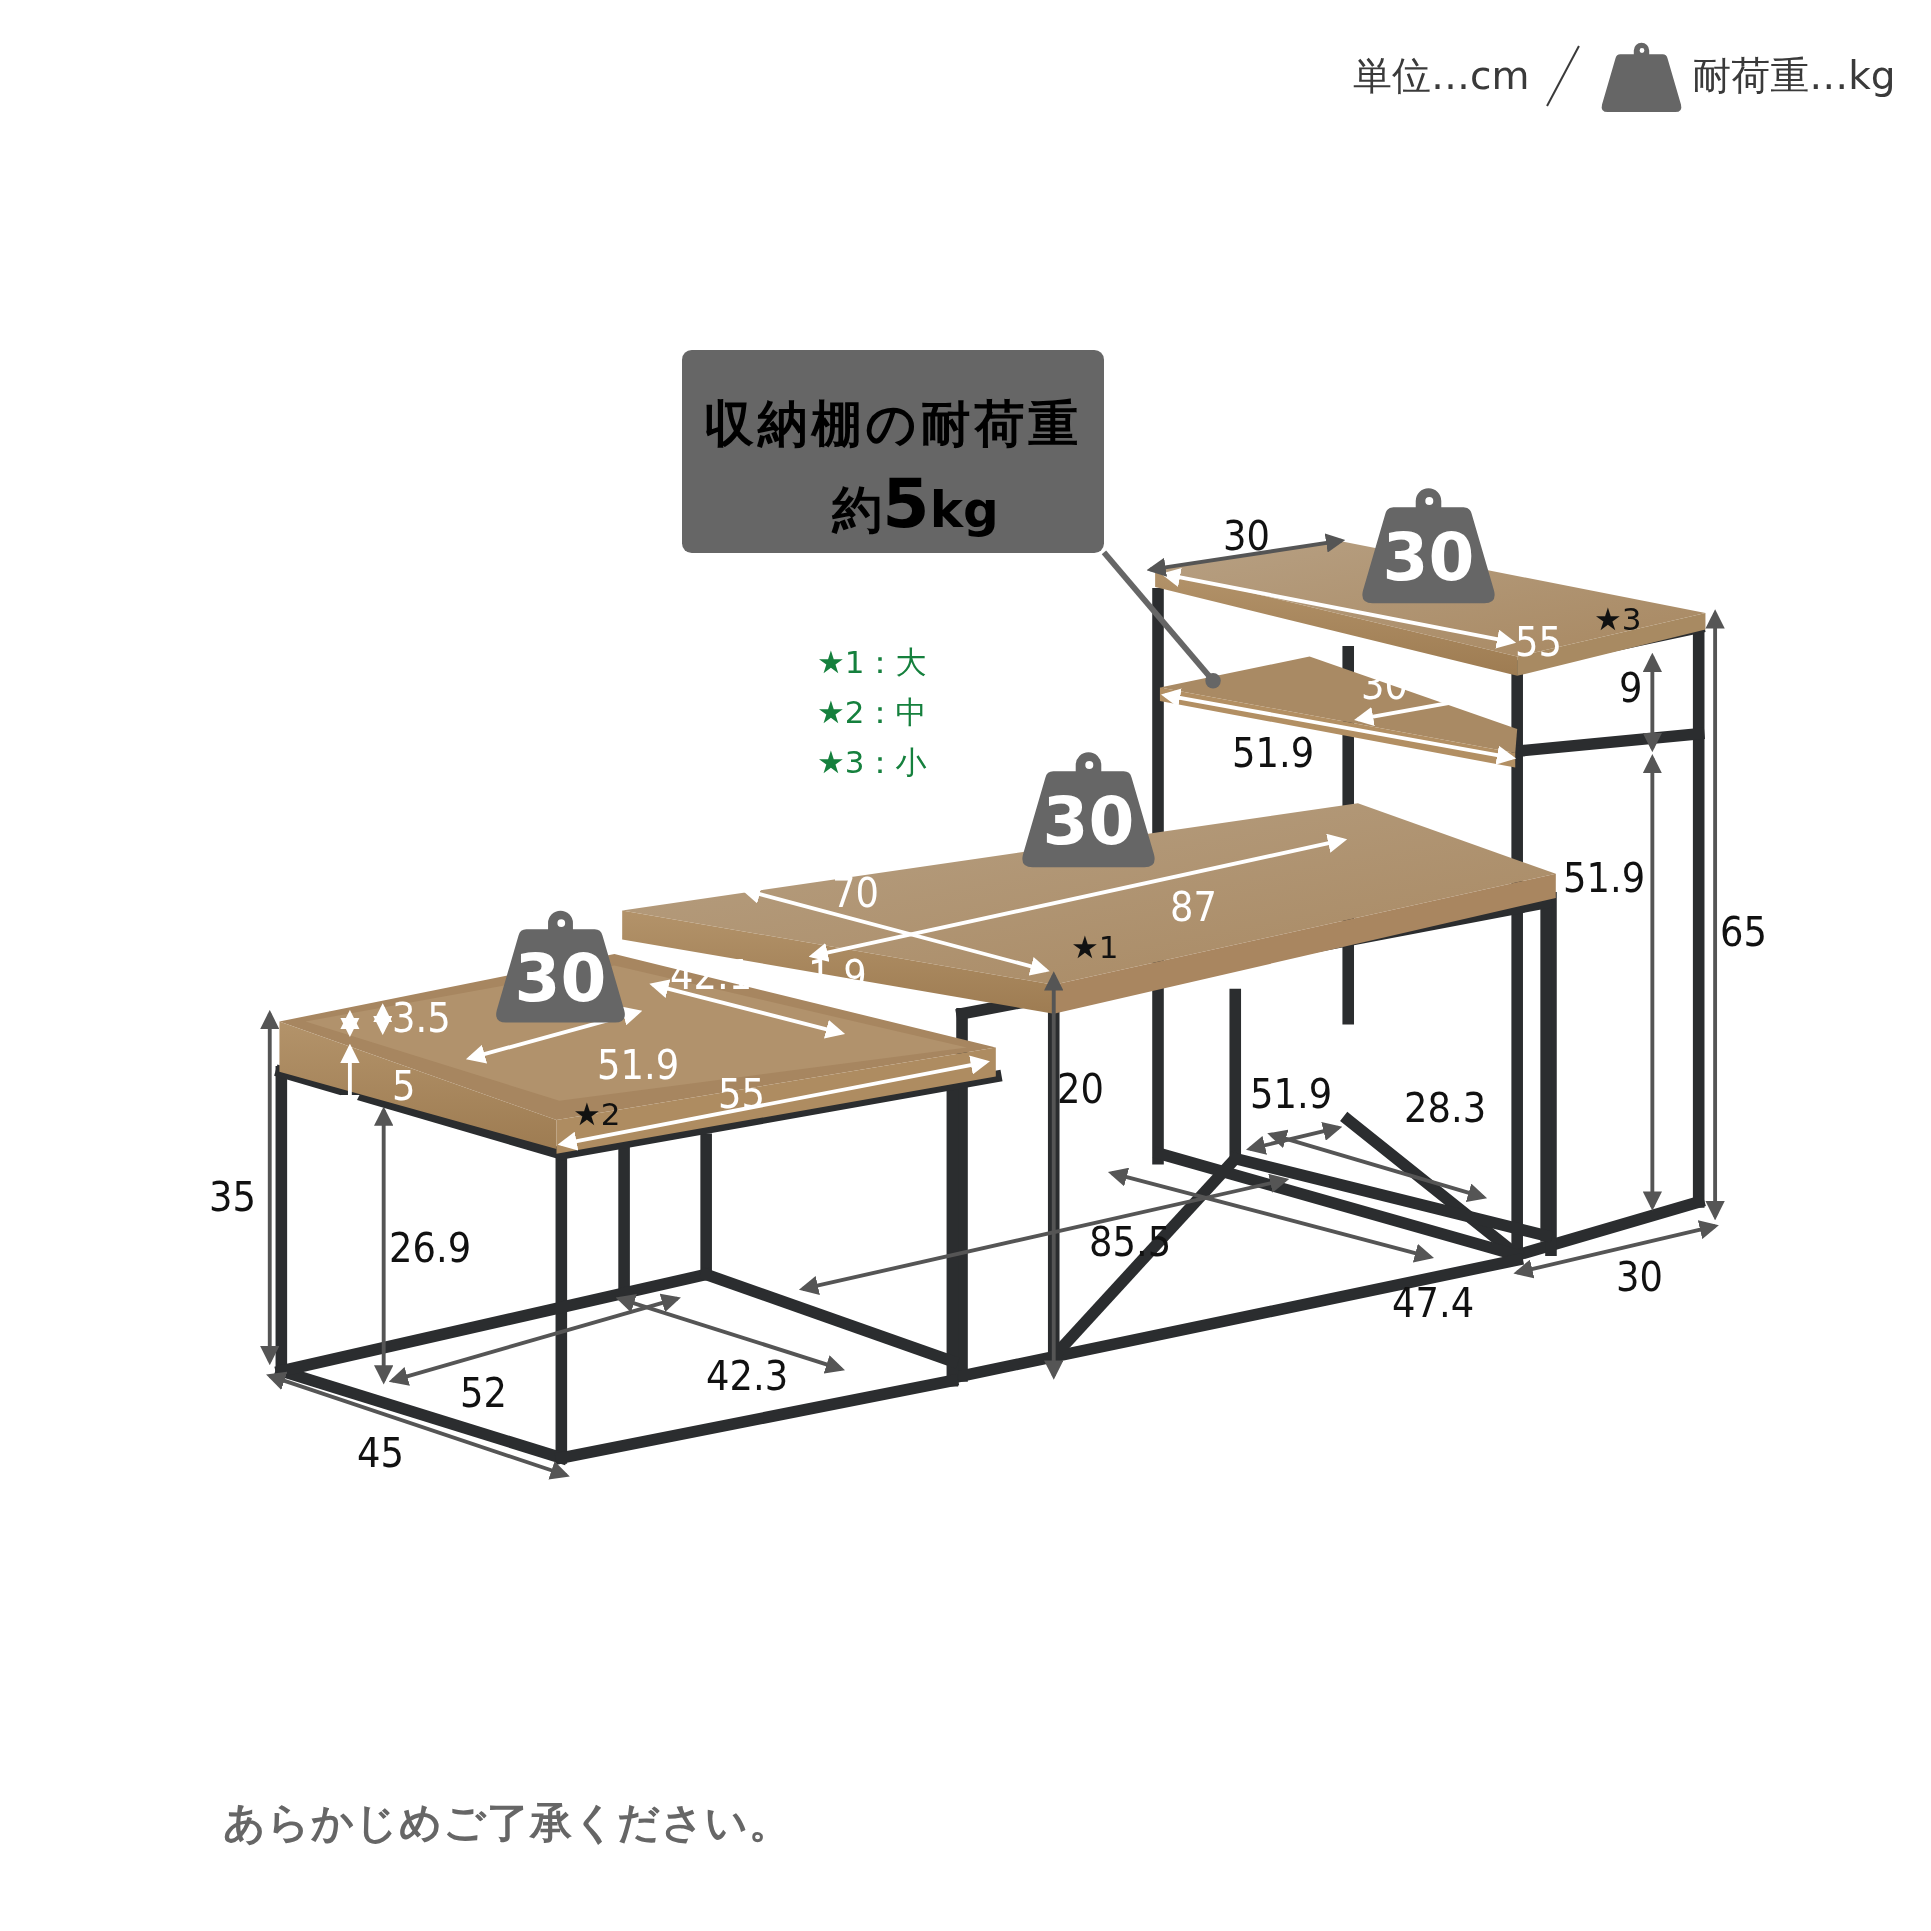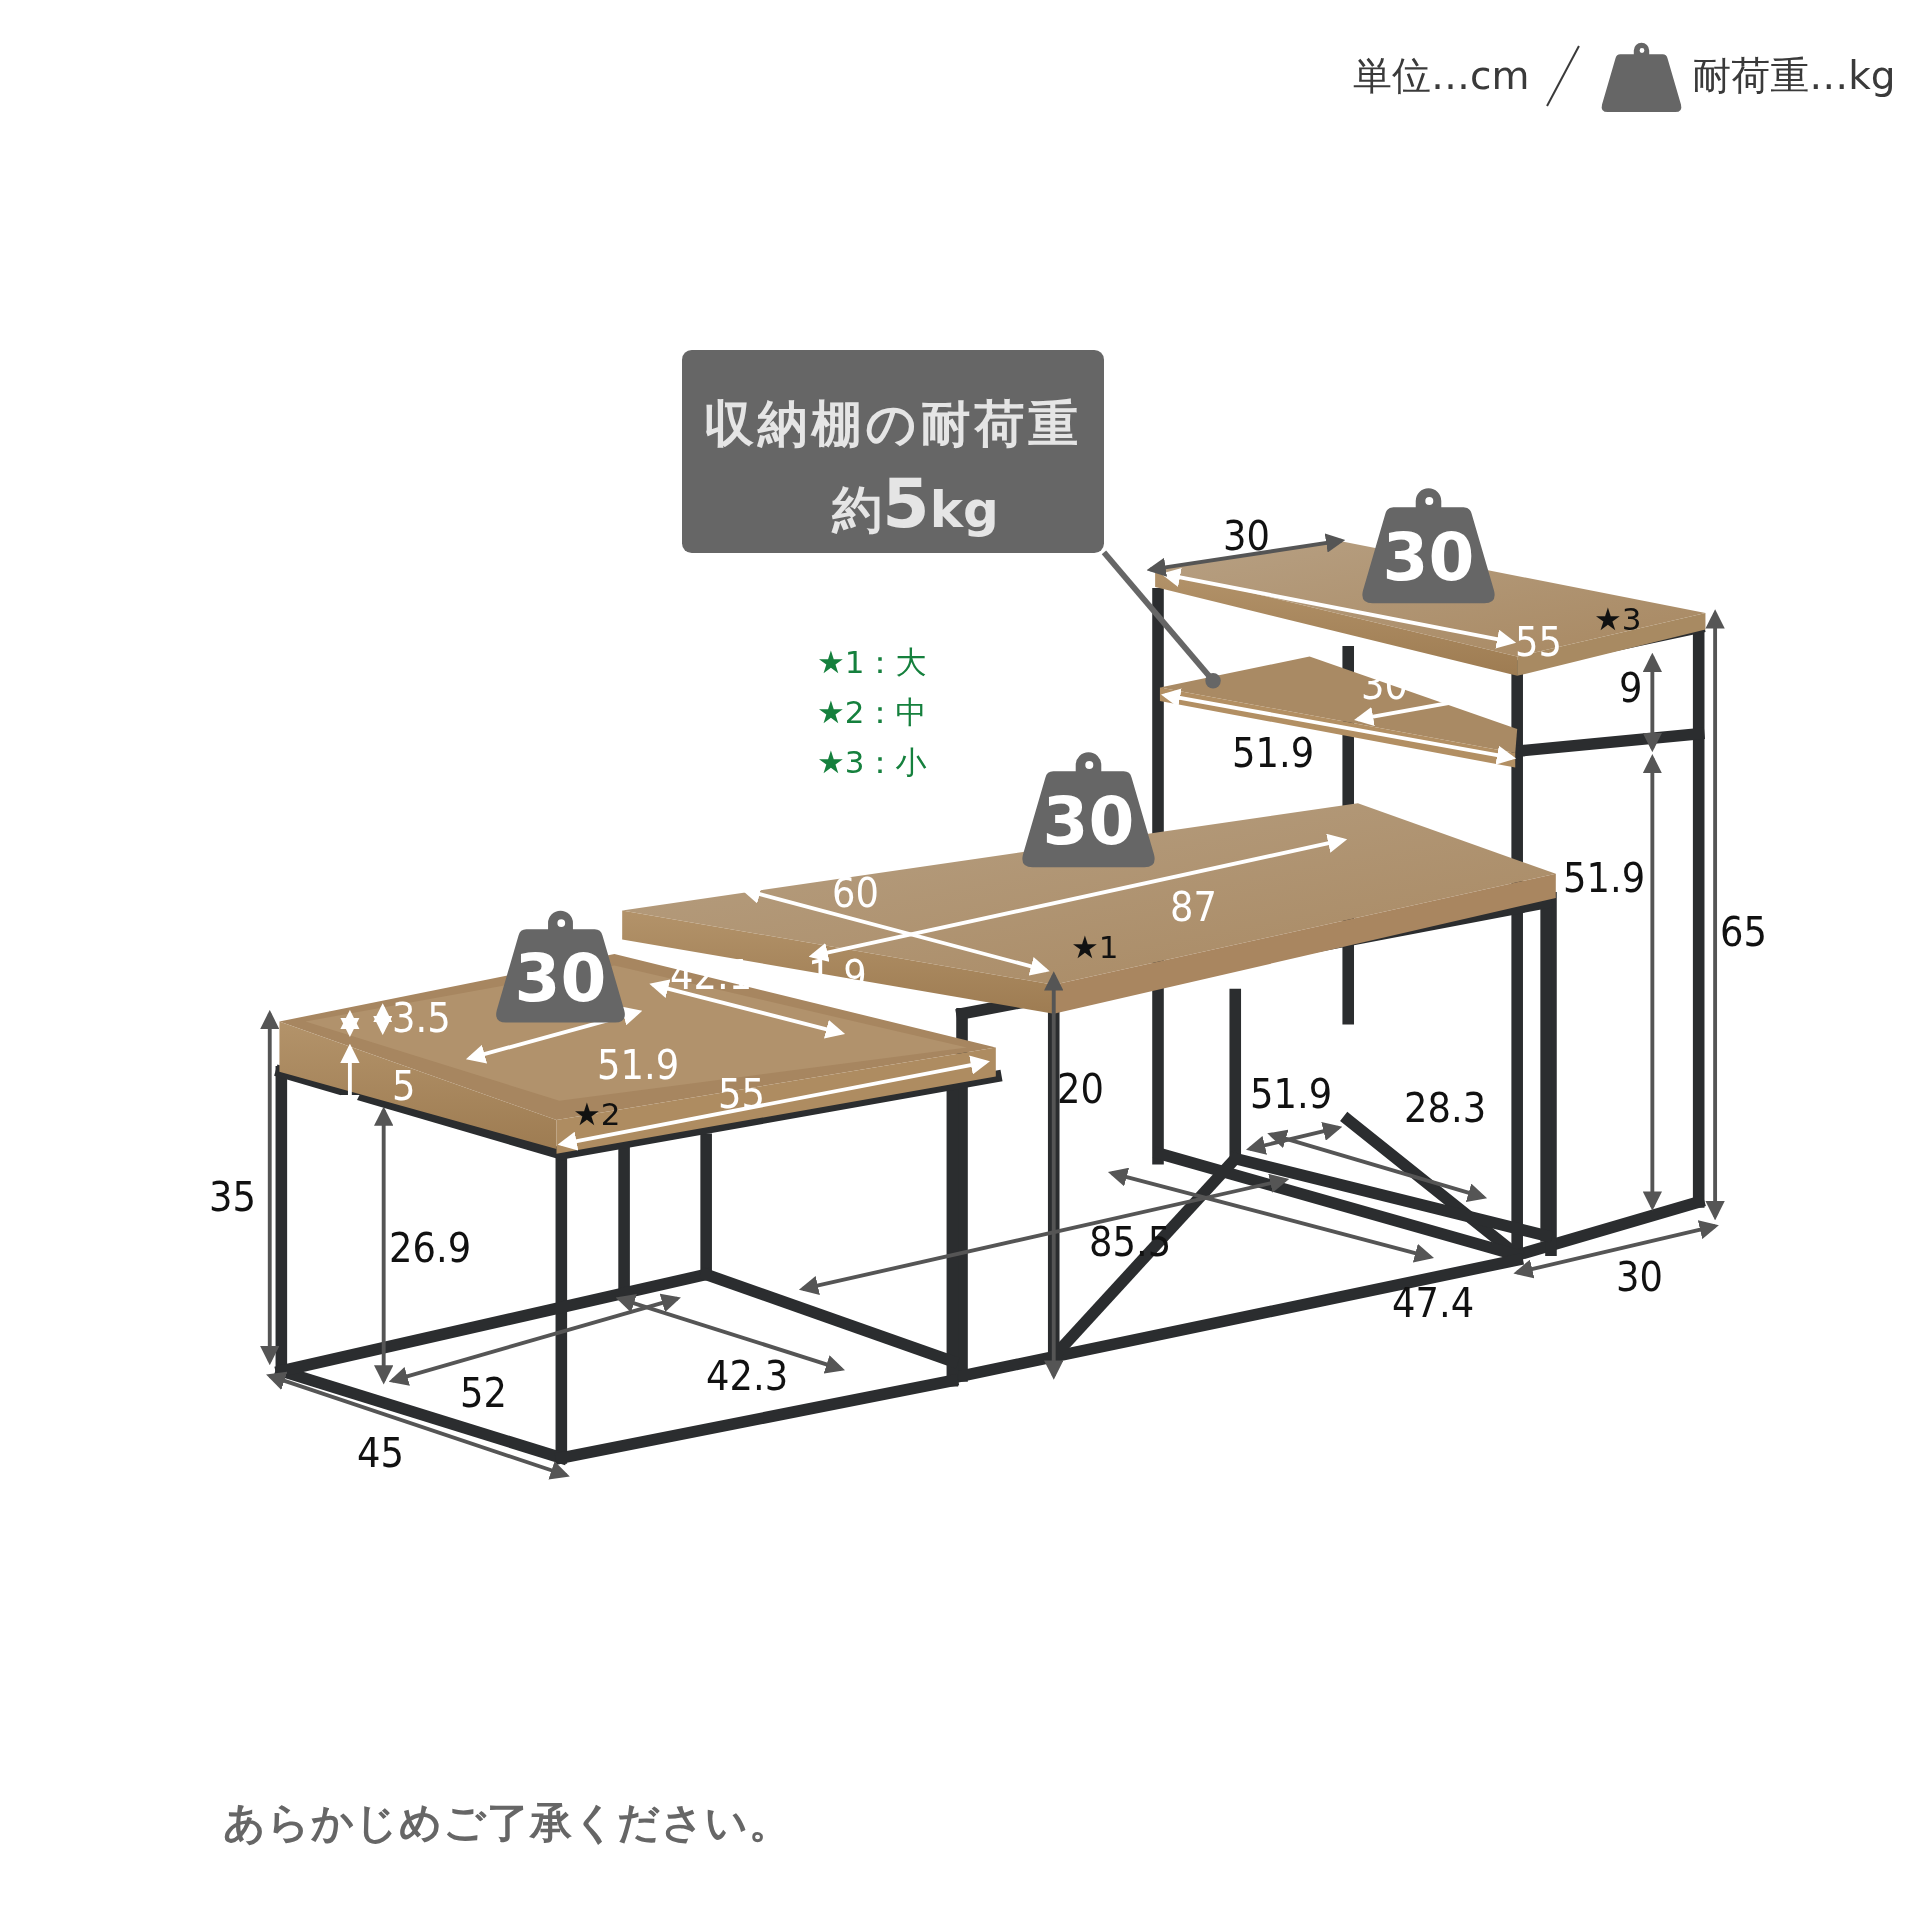--- a/index.html
+++ b/index.html
@@ -5,21 +5,21 @@
   html, body { margin:0; padding:0; background:#ffffff; }
   body { width:1931px; height:1931px; position:relative; overflow:hidden;
          font-family:"DejaVu Sans", "Liberation Sans", sans-serif; color:#111; }
   .abs { position:absolute; }
   #stage { position:absolute; left:11px; top:0; width:1931px; height:1640px; }
   .header { position:absolute; top:37px; left:1342px; height:77px; display:flex; align-items:center;
             font-size:39px; color:#3a3a3a; }
   .header .slash { width:1.9px; height:68px; background:#3a3a3a; transform:rotate(28deg); margin:0 33px 0 33px; }
   .header .wicon { width:89px; height:77px; margin-right:5.8px; }
   .callout { position:absolute; left:671px; top:350px; width:422px; height:203px; background:#666666;
-             border-radius:9.7px; color:#e5e5e5; text-align:center; font-weight:bold; }
+             border-radius:9.7px; color:#000000; text-align:center; font-weight:bold; }
   .callout .l1 { font-size:50px; margin-top:41px; letter-spacing:3.9px; }
   .callout .l2 { font-size:50px; margin-top:5.8px;margin-left:45px; }
   .callout .l2 .num { font-size:68px; }
   .legend { position:absolute; left:806px; top:637px; font-size:31px; line-height:50px; color:#15803d; }
   .dim { position:absolute; font-size:41px; font-family:"DejaVu Sans Condensed","DejaVu Sans", sans-serif; font-weight:500; white-space:nowrap; }
   .dim.w { color:#ffffff; }
   .dim.b { color:#111111; }
   .star { position:absolute; font-size:31px; color:#111; white-space:nowrap; }
   .weight { position:absolute; }
   .weight .val { position:absolute; left:0; right:0; text-align:center; color:#fff; font-weight:bold; font-size:66px; }
@@ -190,21 +190,21 @@
 
   <div class="dim b" style="left:1212px;top:512px">30</div>
   <div class="dim w" style="left:1504px;top:618px">55</div>
   <div class="dim w" style="left:1350px;top:661px">30</div>
   <div class="dim b" style="left:1221px;top:729px">51.9</div>
   <div class="dim b" style="left:1608px;top:664px">9</div>
   <div class="dim b" style="left:1552px;top:854px">51.9</div>
   <div class="dim b" style="left:1709px;top:908px">65</div>
   <div class="dim b" style="left:1605px;top:1253px">30</div>
 
-  <div class="dim w" style="left:821px;top:869px">60</div>
+  <div class="dim w" style="left:821px;top:869px">70</div>
   <div class="dim w" style="left:1159px;top:883px">87</div>
   <div class="dim b" style="left:1046px;top:1065px">20</div>
   <div class="dim b" style="left:1078px;top:1218px">85.5</div>
   <div class="dim b" style="left:1381px;top:1279px">47.4</div>
   <div class="dim b" style="left:1239px;top:1070px">51.9</div>
   <div class="dim b" style="left:1393px;top:1084px">28.3</div>
   <div class="dim w" style="left:797px;top:951px">1.9</div>
 
   <div class="dim w" style="left:659px;top:951px">42.1</div>
   <div class="dim w" style="left:381px;top:994px">3.5</div>

